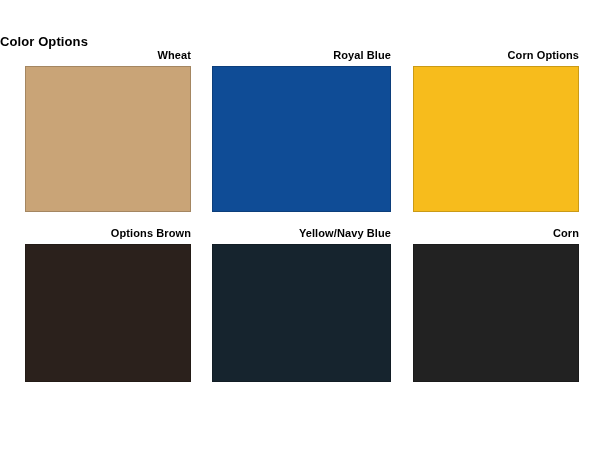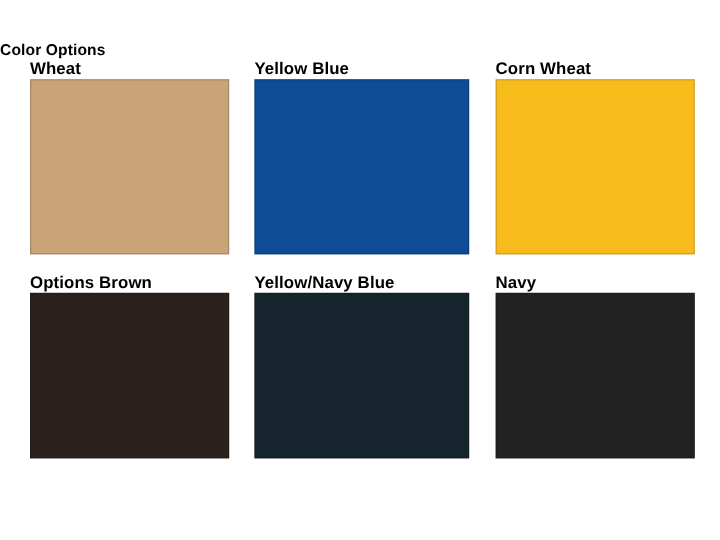--- a/index.html
+++ b/index.html
@@ -29,22 +29,22 @@
     color: #000000;
     letter-spacing: 0.1px;
   }
   .swatch-cell {
     position: absolute;
   }
   .swatch-label {
     position: absolute;
     left: 0;
     width: 100%;
-    text-align: left;
-    font-size: 14px;
+    text-align: right;
+    font-size: 11px;
     font-weight: bold;
     color: #000000;
     white-space: nowrap;
     letter-spacing: 0.1px;
   }
   .swatch-chip {
     position: absolute;
     left: 0;
     width: 100%;
     box-sizing: border-box;
@@ -71,37 +71,37 @@
 <div id="board">
 
   <div id="title">Color Options</div>
 
   <div class="swatch-cell row-top cell-r0c0">
     <div class="swatch-label">Wheat</div>
     <div class="swatch-chip" style="background-color: rgb(201, 164, 119);"></div>
   </div>
 
   <div class="swatch-cell row-top cell-r0c1">
-    <div class="swatch-label">Yellow Blue</div>
+    <div class="swatch-label">Royal Blue</div>
     <div class="swatch-chip" style="background-color: rgb(15, 76, 150);"></div>
   </div>
 
   <div class="swatch-cell row-top cell-r0c2">
-    <div class="swatch-label">Corn Wheat</div>
+    <div class="swatch-label">Corn Options</div>
     <div class="swatch-chip" style="background-color: rgb(247, 188, 28);"></div>
   </div>
 
   <div class="swatch-cell row-bottom cell-r1c0">
     <div class="swatch-label">Options Brown</div>
     <div class="swatch-chip" style="background-color: rgb(43, 33, 28);"></div>
   </div>
 
   <div class="swatch-cell row-bottom cell-r1c1">
     <div class="swatch-label">Yellow/Navy Blue</div>
     <div class="swatch-chip" style="background-color: rgb(22, 36, 46);"></div>
   </div>
 
   <div class="swatch-cell row-bottom cell-r1c2">
-    <div class="swatch-label">Navy</div>
+    <div class="swatch-label">Corn</div>
     <div class="swatch-chip" style="background-color: rgb(34, 34, 34);"></div>
   </div>
 
 </div>
 
 </body></html>

